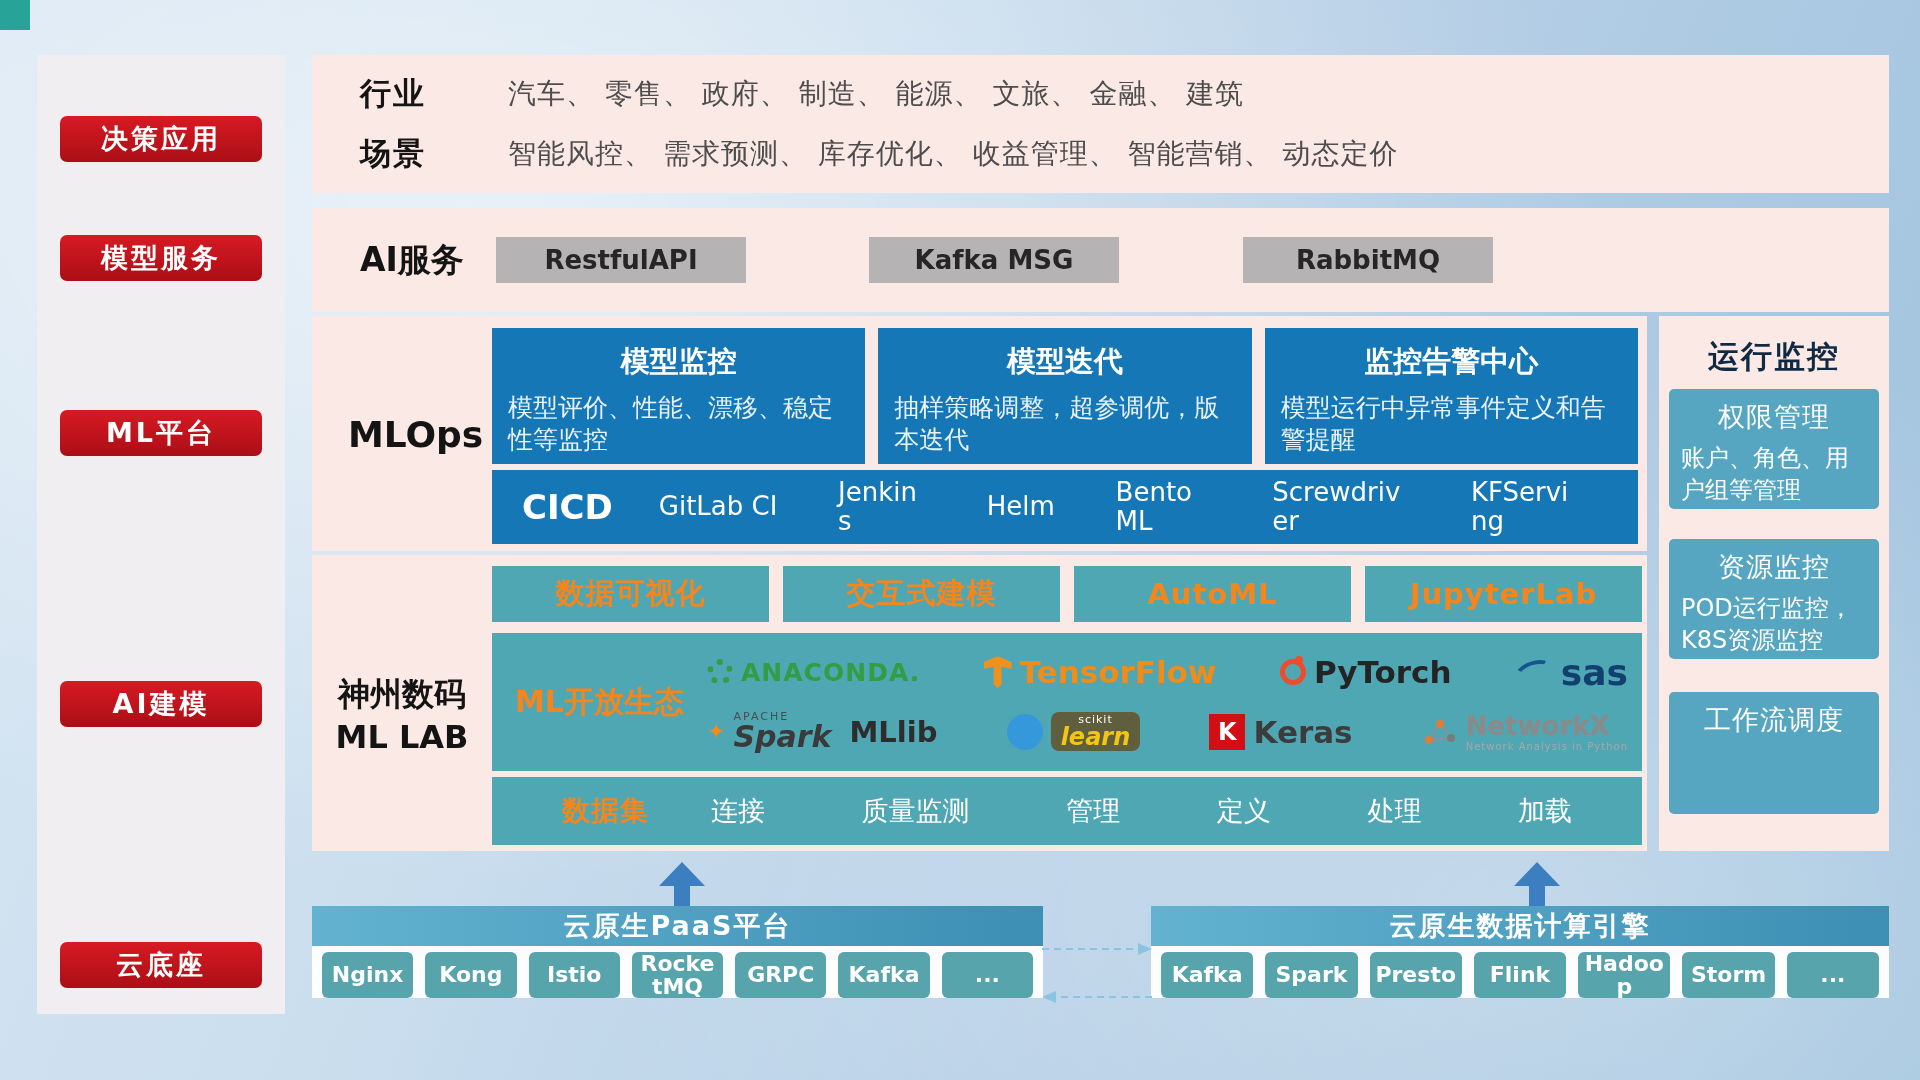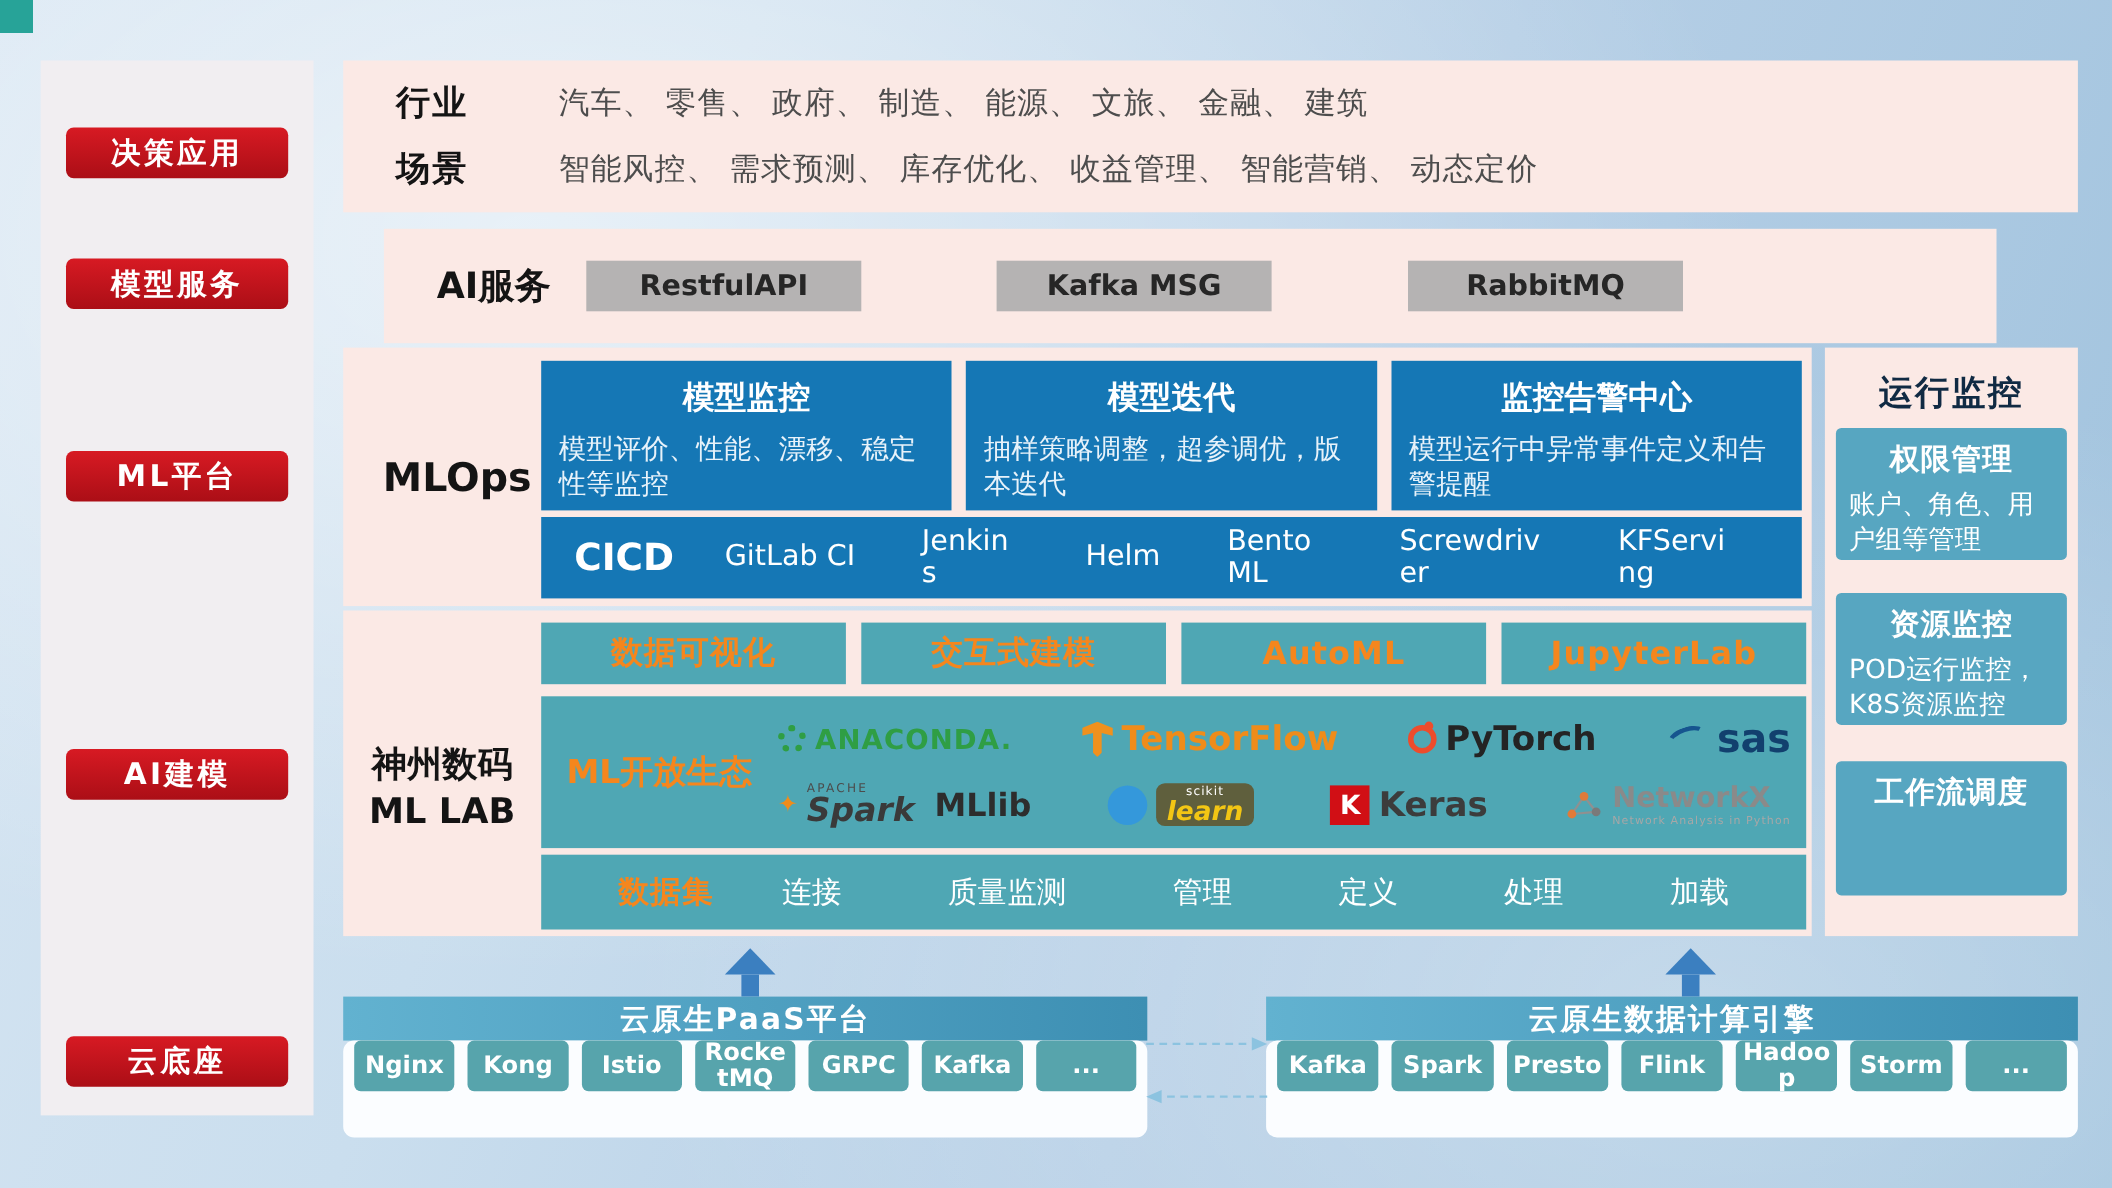--- a/index.html
+++ b/index.html
@@ -23,21 +23,21 @@
     display:flex;align-items:center;justify-content:center;border-radius:7px;
   }
 
   
   .panel{position:absolute;background:#fbe9e5;box-sizing:border-box;}
   #industry-panel{left:312px;top:55px;width:1577px;height:138px;display:flex;flex-direction:column;justify-content:space-evenly;}
   .ind-row{display:flex;align-items:center;padding-left:48px;}
   .ind-label{width:148px;font-size:31px;font-weight:bold;color:#141414;letter-spacing:2px;}
   .ind-value{font-size:28px;color:#4d4d4d;letter-spacing:1px;}
 
-  #ai-panel{left:312px;top:208px;width:1466px;height:104px;margin-left:37px;}
+  #ai-panel{left:312px;top:208px;width:1577px;height:104px;}
   .ai-label{position:absolute;left:48px;top:50%;transform:translateY(-50%);font-size:33px;font-weight:bold;color:#141414;}
   .gray-btn{
     position:absolute;top:29px;height:46px;background:#b5b3b3;color:#262626;
     font-weight:bold;font-size:26px;display:flex;align-items:center;justify-content:center;
   }
 
   
   #mlops-panel{left:312px;top:316px;width:1335px;height:235px;}
   .mlops-label{position:absolute;left:36px;top:98px;font-size:36px;font-weight:bold;color:#141414;}
   .mlops-cards{position:absolute;left:180px;top:12px;width:1146px;height:136px;display:flex;gap:13px;}
@@ -94,39 +94,39 @@
   .nx-sub{font-size:10px;color:#a7a7a7;letter-spacing:1px;}
 
   .data-row{position:absolute;left:180px;top:222px;width:1150px;height:68px;background:#4fa7b4;display:flex;align-items:center;color:#fff;font-size:27px;}
   .data-label{color:#f5861d;font-weight:bold;font-size:28px;margin:0 62px 0 70px;letter-spacing:1px;}
   .data-items{flex:1;display:flex;justify-content:space-between;padding-right:70px;}
 
   
   #monitor-panel{left:1659px;top:316px;width:230px;height:535px;}
   .mon-title{text-align:center;padding-top:20px;font-size:31px;font-weight:bold;color:#102a43;letter-spacing:2px;}
   .mon-card{position:absolute;left:10px;width:210px;background:#57a6c1;border-radius:5px;color:#fff;padding:10px 12px;box-sizing:border-box;}
-  .mon-card-title{text-align:center;font-size:27px;font-weight:bold;margin-bottom:8px;letter-spacing:1px;}
+  .mon-card-title{text-align:center;font-size:27px;font-weight:normal;margin-bottom:8px;letter-spacing:1px;}
   .mon-card-desc{font-size:24px;line-height:1.32;}
 
   
   .up-arrow{position:absolute;width:46px;}
   .arrow-head{width:0;height:0;border-left:23px solid transparent;border-right:23px solid transparent;border-bottom:24px solid #3b7fc0;}
   .arrow-stem{width:16px;height:20px;background:#3b7fc0;margin:0 auto;}
 
   .bar-title{
     position:absolute;top:906px;height:40px;
     background:linear-gradient(90deg,#62b2d0,#3d8fb3);
     color:#fff;font-size:27px;font-weight:bold;letter-spacing:2px;
     display:flex;align-items:center;justify-content:center;
   }
   #paas-bar{left:312px;width:731px;}
   #engine-bar{left:1151px;width:738px;}
   .items-panel{
-    position:absolute;top:946px;height:88px;background:#fbfdff;
-    display:flex;align-items:flex-start;gap:12px;padding:0 10px;box-sizing:border-box;border-radius:10px;
+    position:absolute;top:946px;height:52px;background:#fbfdff;
+    display:flex;align-items:flex-end;gap:12px;padding:0 10px;box-sizing:border-box;
   }
   #paas-items{left:312px;width:731px;}
   #engine-items{left:1151px;width:738px;}
   .tool-btn{
     background:#57a4ac;color:#fff;font-weight:bold;font-size:22px;border-radius:6px;
     height:46px;flex:1;display:flex;align-items:center;justify-content:center;
     text-align:center;line-height:1.05;padding:0 4px;word-break:break-all;
   }
   .dashed-arrows{position:absolute;left:1040px;top:935px;}
 </style>

